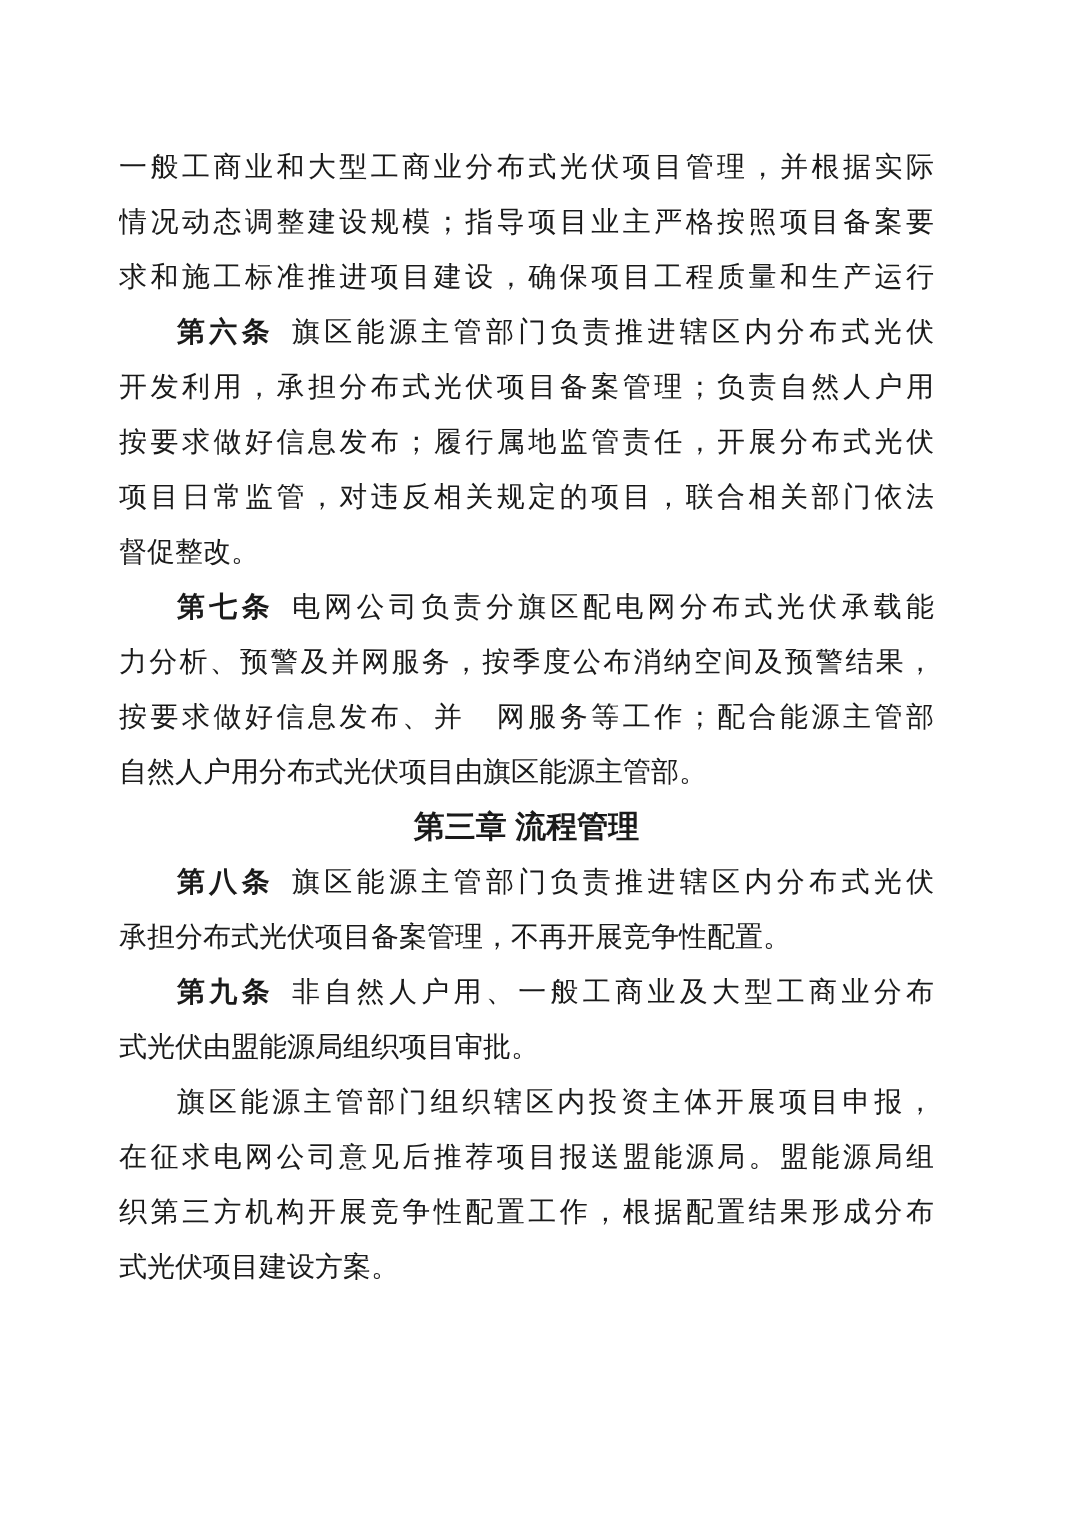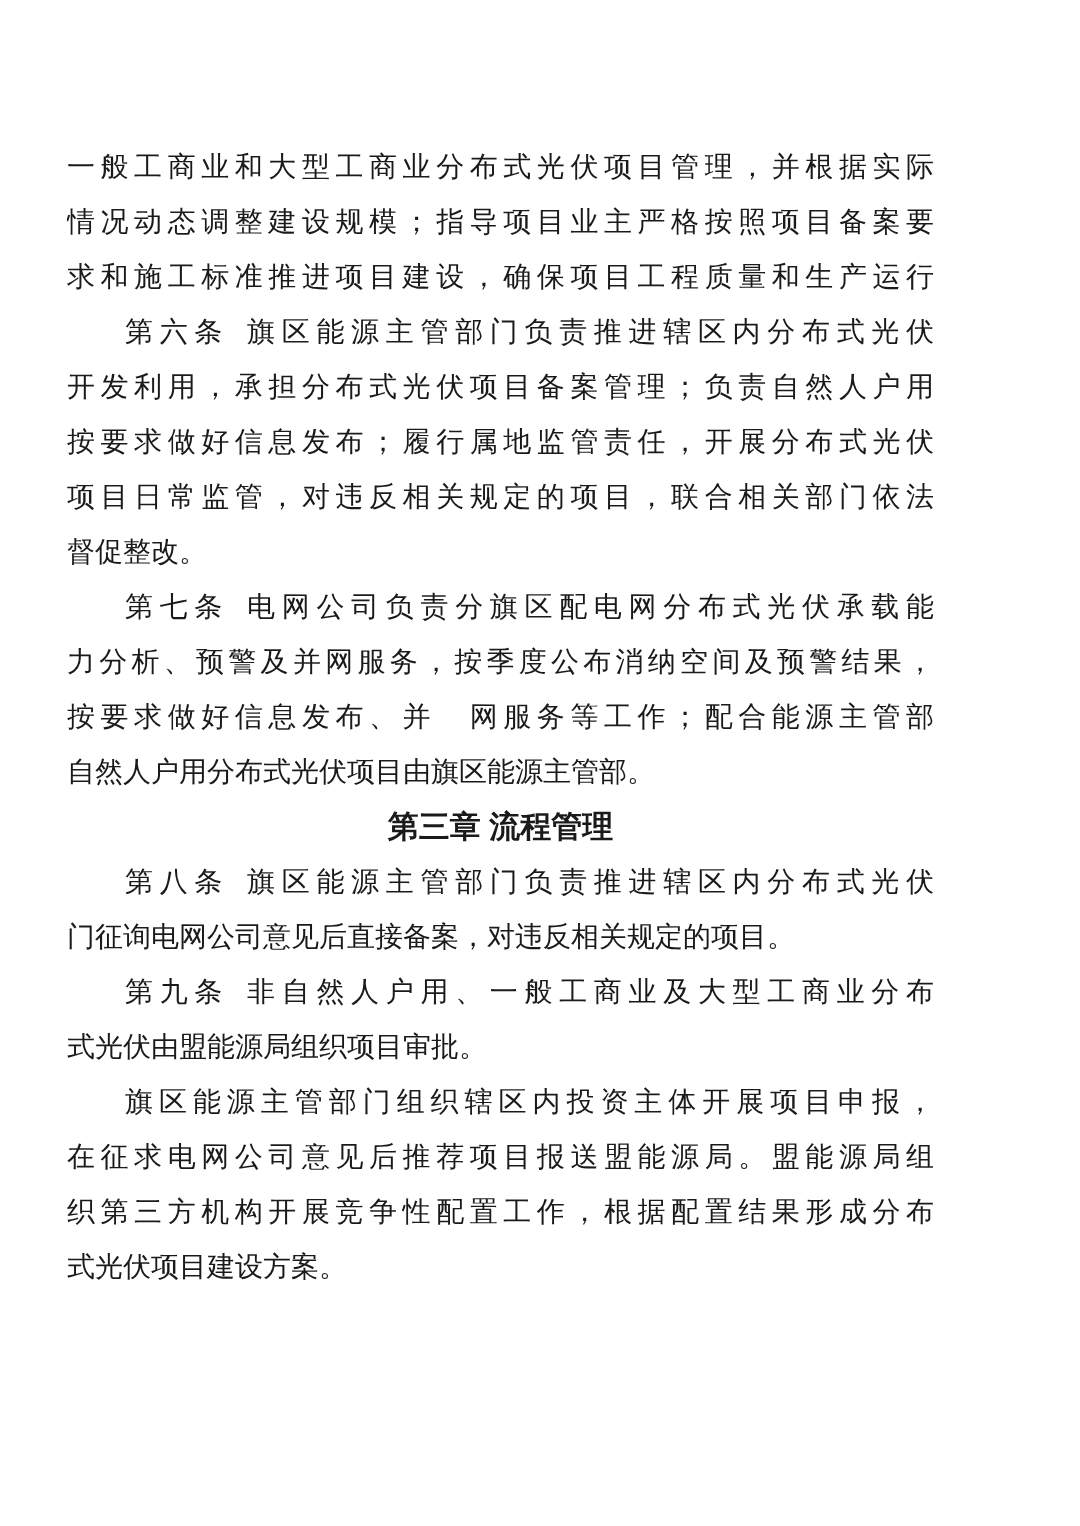--- a/index.html
+++ b/index.html
@@ -7,39 +7,39 @@
     padding: 0;
     background: #ffffff;
   }
   .page {
     position: relative;
     width: 1080px;
     height: 1526px;
     background: #ffffff;
     color: #1a1a1a;
     box-sizing: border-box;
-    padding: 139px 146px 0 67px;
+    padding: 139px 146px 0 119px;
     font-family: "Liberation Serif", "DejaVu Serif", serif;
     overflow: hidden;
   }
   .line {
     height: 55px;
     line-height: 55px;
     font-size: 28px;
     overflow: hidden;
   }
   .fill {
     text-align: justify;
     text-align-last: justify;
   }
   .indent {
     text-indent: 58px;
   }
   .label {
-    font-weight: 400;
+    font-weight: 700;
     margin-right: 18px;
   }
   .heading {
     text-align: right;
     text-align-last: center;
     font-family: "Liberation Sans", "DejaVu Sans", sans-serif;
     font-weight: 700;
     font-size: 31px;
   }
 </style>
@@ -58,21 +58,21 @@
   <div class="line"><span>督促整改。</span></div>
 
   <div class="line fill indent"><span class="label">第七条</span><span>电网公司负责分旗区配电网分布式光伏承载能</span></div>
   <div class="line fill"><span>力分析、预警及并网服务，按季度公布消纳空间及预警结果，</span></div>
   <div class="line fill"><span>按要求做好信息发布、并　网服务等工作；配合能源主管部</span></div>
   <div class="line"><span>自然人户用分布式光伏项目由旗区能源主管部。</span></div>
 
   <div class="line heading"><span>第三章 流程管理</span></div>
 
   <div class="line fill indent"><span class="label">第八条</span><span>旗区能源主管部门负责推进辖区内分布式光伏</span></div>
-  <div class="line"><span>门征询电网公司意见后直接备案，对违反相关规定的项目。</span></div>
+  <div class="line"><span>承担分布式光伏项目备案管理，不再开展竞争性配置。</span></div>
 
   <div class="line fill indent"><span class="label">第九条</span><span>非自然人户用、一般工商业及大型工商业分布</span></div>
   <div class="line"><span>式光伏由盟能源局组织项目审批。</span></div>
 
   <div class="line fill indent"><span>旗区能源主管部门组织辖区内投资主体开展项目申报，</span></div>
   <div class="line fill"><span>在征求电网公司意见后推荐项目报送盟能源局。盟能源局组</span></div>
   <div class="line fill"><span>织第三方机构开展竞争性配置工作，根据配置结果形成分布</span></div>
   <div class="line"><span>式光伏项目建设方案。</span></div>
 </div>
 

